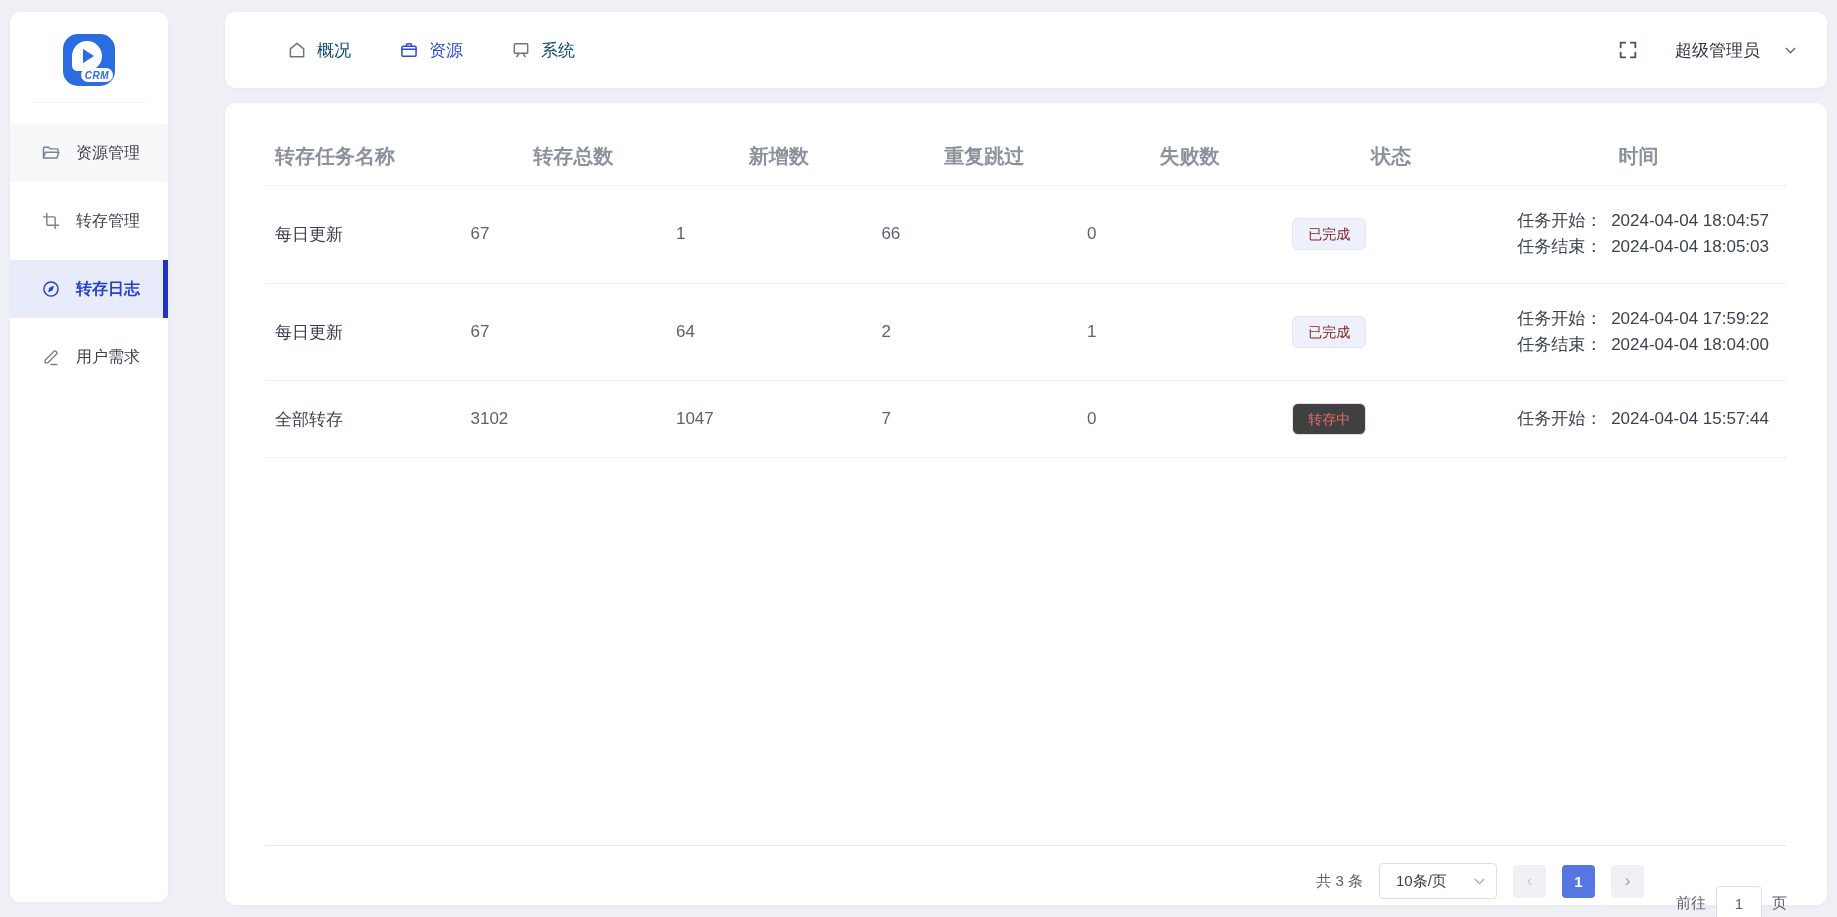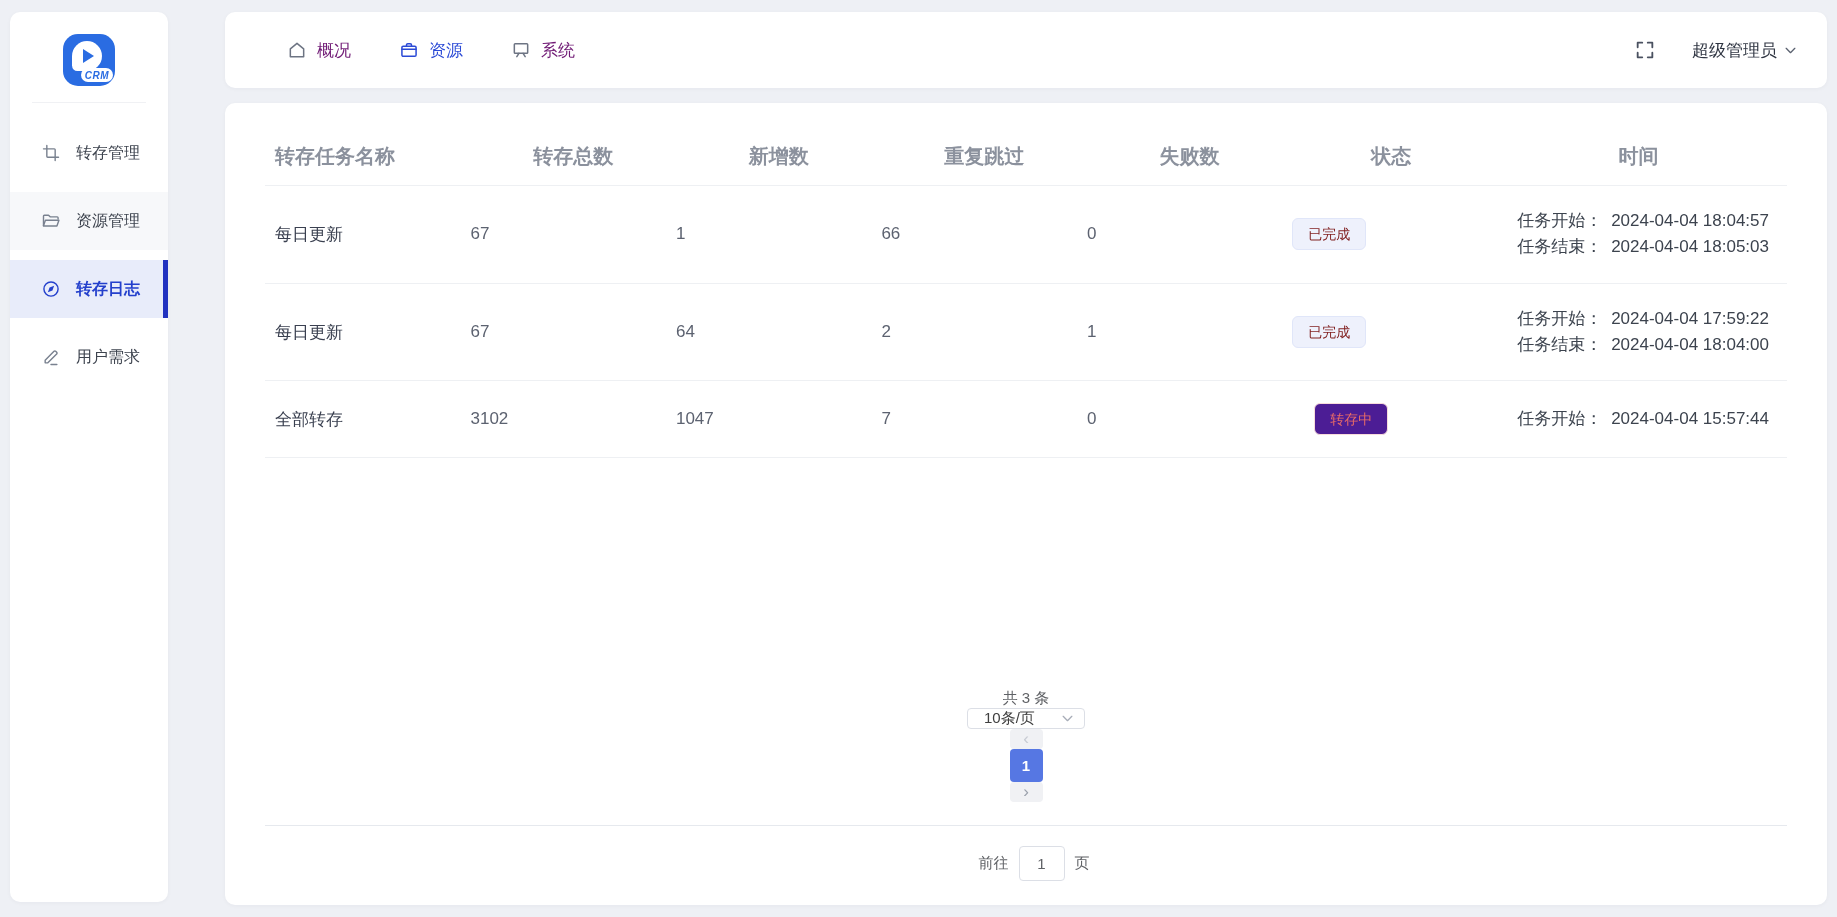--- a/index.html
+++ b/index.html
@@ -26,49 +26,49 @@
   .menu-item .mi-icon svg { width:20px; height:20px; }
   .menu-item.hovered { background:#f7f8fa; }
   .menu-item.active { background:#e8ecfa; color:#2440cc; font-weight:bold; }
   .menu-item.active .mi-icon { color:#2440cc; }
   .menu-item.active::after { content:""; position:absolute; right:0; top:0; width:5px; height:100%; background:#2132c0; }
   .sidebar-footer { margin-top:auto; border-top:1px solid #eef0f4; padding:13px 0 18px; text-align:center; color:#a0a6b1; font-size:14px; line-height:1.5; }
 
   
   .header-card { position:absolute; left:225px; top:12px; width:1602px; height:76px; display:flex; align-items:center; padding:0 30px; }
   .nav { display:flex; align-items:center; gap:48px; margin-left:32px; }
-  .nav-item { display:flex; align-items:center; gap:10px; font-size:17px; color:#701a75; cursor:pointer; }
+  .nav-item { display:flex; align-items:center; gap:10px; font-size:17px; color:#0c4a6e; cursor:pointer; }
   .nav-item .nv-icon { width:20px; height:20px; color:#6d7483; display:flex; }
   .nav-item .nv-icon svg { width:20px; height:20px; }
   .nav-item.active { color:#2b4ad6; }
   .nav-item.active .nv-icon { color:#2b4ad6; }
   .header-right { margin-left:auto; display:flex; align-items:center; gap:36px; }
   .fs-btn { width:22px; height:22px; color:#4a5160; cursor:pointer; display:flex; }
   .fs-btn svg { width:22px; height:22px; }
-  .user-drop { display:flex; align-items:center; gap:7px; cursor:pointer; font-size:17px; color:#2f3542; }
+  .user-drop { display:flex; align-items:center; gap:24px; cursor:pointer; font-size:17px; color:#2f3542; }
   .chev { width:13px; height:13px; color:#5b6270; display:flex; }
   .chev svg { width:13px; height:13px; }
 
   
   .content-card { position:absolute; left:225px; top:103px; width:1602px; height:802px; padding:14px 40px 0; }
   table { width:100%; border-collapse:collapse; table-layout:fixed; }
   col.c-name { width:13.5%; } col.c-num { width:13.5%; } col.c-status { width:13%; } col.c-time { width:19.5%; }
   th { font-size:20px; font-weight:bold; color:#8b919d; padding:26px 0 15px; text-align:center; border-bottom:1px solid #eef0f3; }
   th.left { text-align:left; padding-left:10px; }
   td { font-size:17px; padding:22px 0; text-align:left; border-bottom:1px solid #eef0f3; color:#5c6270; }
   td.name { text-align:left; padding-left:10px; color:#3a4050; }
   td.time-cell { text-align:right; padding-right:18px; color:#3c434e; }
   .times { display:inline-block; text-align:center; line-height:1.55; }
   .t-value { margin-left:9px; }
   .badge { display:inline-block; font-size:14px; padding:8px 15px; border-radius:6px; line-height:1; }
   .badge-done { color:#7f1d1d; background:#eef1fc; border:1px solid #e0e6f9; }
-  .badge-running { color:#e96b66; background:#4c1d95; border:1px solid #f8dcdc;margin-left:22px; }
-
-  
-  .table-footer { position:absolute; left:40px; right:40px; bottom:24px; display:flex; justify-content:flex-end; align-items:center; border-top:1px solid #e6e9ee; padding-top:15px; height:56px; font-size:15px; color:#606266;flex-direction:column; }
+  .badge-running { color:#e96b66; background:#404040; border:1px solid #f8dcdc; }
+
+  
+  .table-footer { position:absolute; left:40px; right:40px; bottom:4px; display:flex; justify-content:flex-end; align-items:center; gap:16px; border-top:1px solid #e6e9ee; padding-top:15px; height:56px; font-size:15px; color:#606266; }
   .page-size { display:flex; align-items:center; justify-content:space-between; width:118px; height:36px; border:1px solid #dcdfe6; border-radius:4px; padding:0 10px 0 16px; cursor:pointer; color:#404040; }
   .page-size .chev { color:#a8adb8; }
   .pg-btn { width:33px; height:33px; border-radius:4px; background:#f0f1f4; display:flex; align-items:center; justify-content:center; font-size:17px; cursor:pointer; border:none; }
   .pg-prev { color:#c7cbd3; }
   .pg-next { color:#9ba1ac; }
   .pg-page { width:33px; height:33px; border-radius:4px; display:flex; align-items:center; justify-content:center; font-size:15px; cursor:pointer; background:#f0f1f4; color:#606266; font-weight:bold; }
   .pg-page.active { background:#5677e3; color:#fff; }
   .goto-wrap { display:flex; align-items:center; gap:10px; margin-left:16px;margin-top:44px; }
   .goto-input { width:46px; height:35px; border:1px solid #dcdfe6; border-radius:4px; text-align:center; font-size:15px; color:#606266; font-family:inherit; }
 </style>
@@ -80,38 +80,38 @@
     <div class="logo-badge">
       <div class="logo-ring">
           <div class="logo-play"></div>
         </div>
       <div class="logo-crm">CRM</div>
     </div>
   </div>
   <div class="logo-divider"></div>
 
   <nav class="menu" id="menu">
+  <div class="menu-item hovered">
+    <span class="mi-icon">
+          <svg viewBox="0 0 24 24" fill="none" stroke="currentColor" stroke-width="1.7" stroke-linecap="round" stroke-linejoin="round">
+            <path d="M3 17.5V6a1 1 0 0 1 1-1h5l2 2h8.5a1 1 0 0 1 1 1v1.5"></path>
+            <path d="M3 17.5l2.3-6.5h16.2l-2.4 7H3z"></path>
+          </svg>
+        </span>
+    <span>资源管理</span>
+  </div>
+
   <div class="menu-item">
     <span class="mi-icon">
           <svg viewBox="0 0 24 24" fill="none" stroke="currentColor" stroke-width="1.7" stroke-linecap="round" stroke-linejoin="round">
             <path d="M7 3v13a1 1 0 0 0 1 1h13"></path>
             <path d="M3 7h13a1 1 0 0 1 1 1v13"></path>
           </svg>
         </span>
     <span>转存管理</span>
-  </div>
-
-  <div class="menu-item hovered">
-    <span class="mi-icon">
-          <svg viewBox="0 0 24 24" fill="none" stroke="currentColor" stroke-width="1.7" stroke-linecap="round" stroke-linejoin="round">
-            <path d="M3 17.5V6a1 1 0 0 1 1-1h5l2 2h8.5a1 1 0 0 1 1 1v1.5"></path>
-            <path d="M3 17.5l2.3-6.5h16.2l-2.4 7H3z"></path>
-          </svg>
-        </span>
-    <span>资源管理</span>
   </div>
 
   <div class="menu-item active">
     <span class="mi-icon">
           <svg viewBox="0 0 24 24" fill="none" stroke="currentColor" stroke-width="1.7">
             <circle cx="12" cy="12" r="8.5"></circle>
             <path d="M15.8 8.2l-2.1 5.5-5.5 2.1 2.1-5.5z" fill="currentColor" stroke="none"></path>
           </svg>
         </span>
     <span>转存日志</span>

